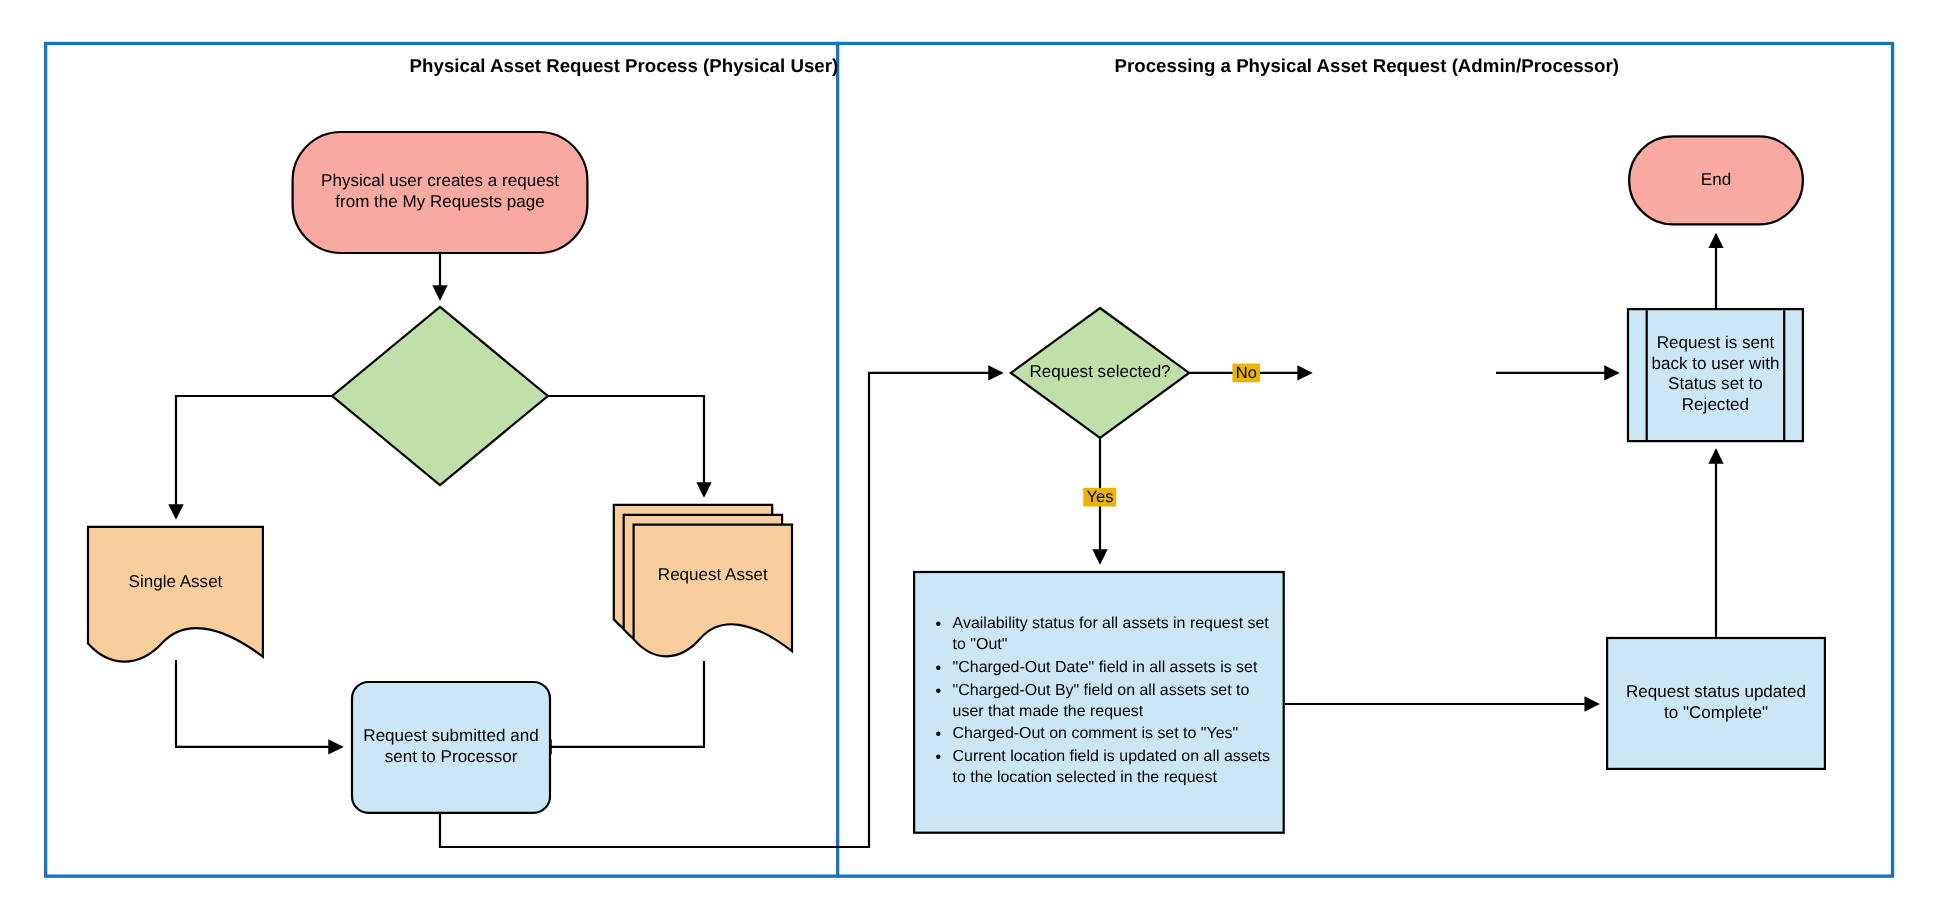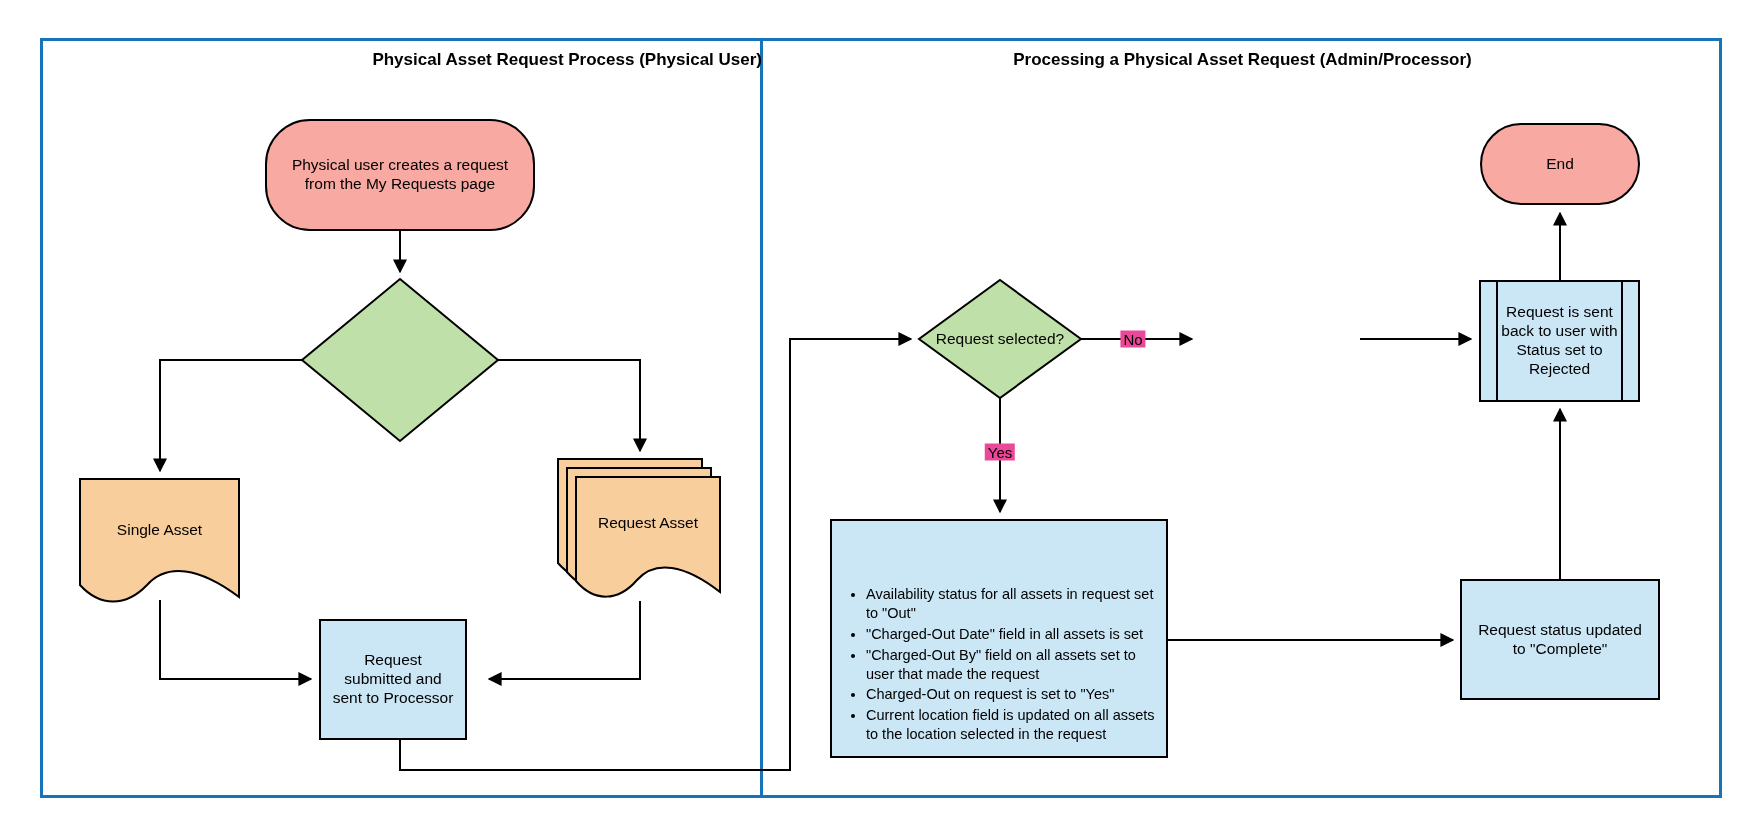--- a/index.html
+++ b/index.html
@@ -25,21 +25,21 @@
   svg .doc{fill:var(--document-fill);stroke:var(--stroke);stroke-width:2;}
   .node{position:absolute;z-index:2;display:flex;align-items:center;justify-content:center;text-align:center;font-size:15.5px;line-height:1.22;}
   .terminator{background:var(--terminator-fill);border:2px solid var(--stroke);}
   .process{background:var(--process-fill);border:2px solid var(--stroke);}
   .shape-label{position:absolute;z-index:3;display:flex;align-items:center;justify-content:center;text-align:center;font-size:15.5px;line-height:1.22;pointer-events:none;}
   .pad{padding:4px 8px;}
   .predef-bar{position:absolute;top:0;width:2px;height:100%;background:var(--stroke);}
   .predef-bar.l{left:15px;}
   .predef-bar.r{right:15px;}
   .predef-text{width:calc(100% - 38px);}
-  .edge-label{position:absolute;z-index:4;background:#ec4899;font-size:15px;padding:0 3px;transform:translate(-50%,-50%);}
+  .edge-label{position:absolute;z-index:4;background:#eab308;font-size:15px;padding:0 3px;transform:translate(-50%,-50%);}
   .bullets{width:100%;text-align:left;font-size:14.5px;line-height:1.3;padding:10px 10px 10px 34px;}
   .bullets li{margin-bottom:2px;}
 </style>
 </head>
 <body>
 
 <div class="stage">
 
   <div class="frame"></div>
   <div class="divider"></div>
@@ -76,41 +76,41 @@
       <path class="doc" d="M558,459 H702 V574 C666,546 637,542 619,562 C600,584 576,584 558,563 Z"></path>
       <path class="doc" d="M567,468 H711 V583 C675,555 646,551 628,571 C609,593 585,593 567,572 Z"></path>
       <path class="doc" d="M576,477 H720 V592 C684,564 655,560 637,580 C618,602 594,602 576,581 Z"></path>
     </g>
   </svg>
 
   <div class="node terminator pad" style="left:265px;top:119px;width:270px;height:112px;border-radius:45px;">
     <span>Physical user creates a request from the My Requests page</span>
   </div>
 
-  <div class="node process pad" style="left:319px;top:619px;width:148px;height:121px;">
+  <div class="node process pad" style="left:319px;top:619px;width:182px;height:121px;border-radius:16px;">
     <span>Request submitted and sent to Processor</span>
   </div>
 
 
   <div class="node process" style="left:1479px;top:280px;width:161px;height:122px;">
     <div class="predef-bar l"></div>
     <div class="predef-bar r"></div>
     <span class="predef-text">Request is sent back to user with Status set to Rejected</span>
   </div>
 
   <div class="node terminator pad" style="left:1480px;top:123px;width:160px;height:82px;border-radius:41px;">
     <span>End</span>
   </div>
 
-  <div class="node process" style="left:830px;top:519px;width:338px;height:239px;align-items:flex-end;">
+  <div class="node process" style="left:830px;top:519px;width:338px;height:239px;align-items:center;">
     <ul class="bullets">
       <li>Availability status for all assets in request set to "Out"</li>
       <li>"Charged-Out Date" field in all assets is set</li>
       <li>"Charged-Out By" field on all assets set to user that made the request</li>
-      <li>Charged-Out on request is set to "Yes"</li>
+      <li>Charged-Out on comment is set to "Yes"</li>
       <li>Current location field is updated on all assets to the location selected in the request</li>
     </ul>
   </div>
 
   <div class="node process pad" style="left:1460px;top:579px;width:200px;height:121px;">
     <span>Request status updated to "Complete"</span>
   </div>
 
 
   <div class="shape-label" style="left:920px;top:312px;width:160px;height:54px;">Request selected?</div>

